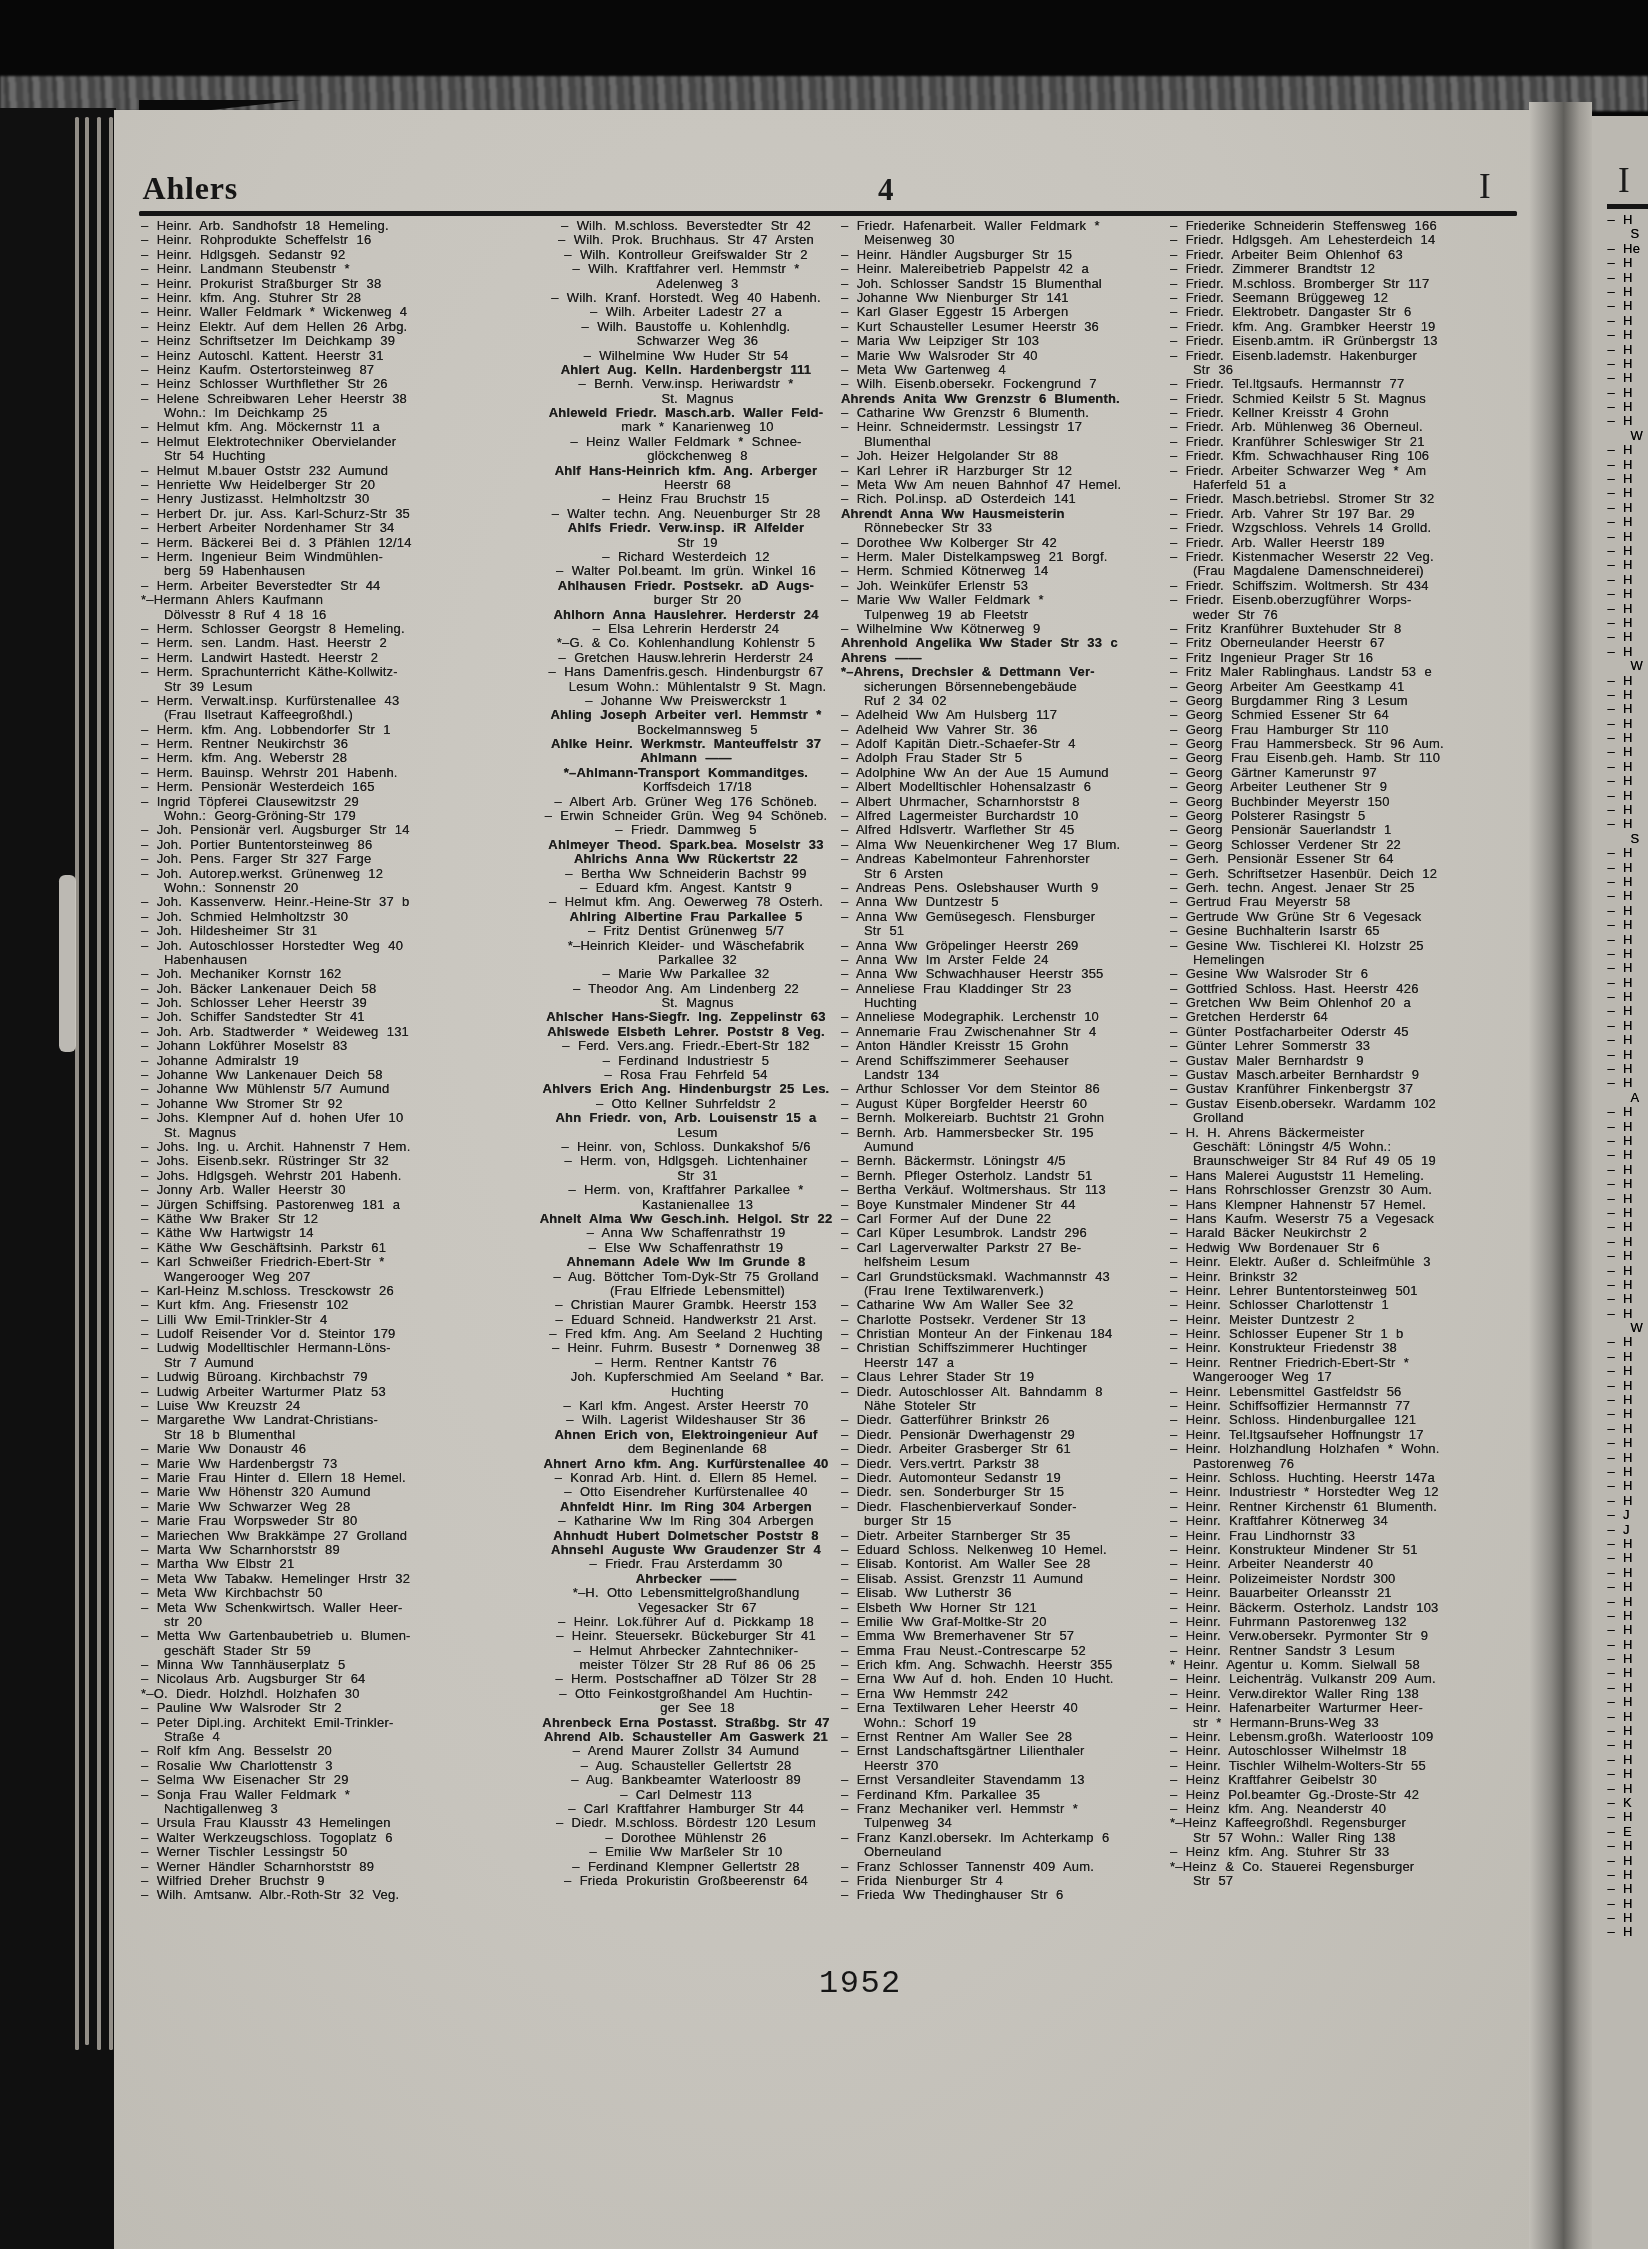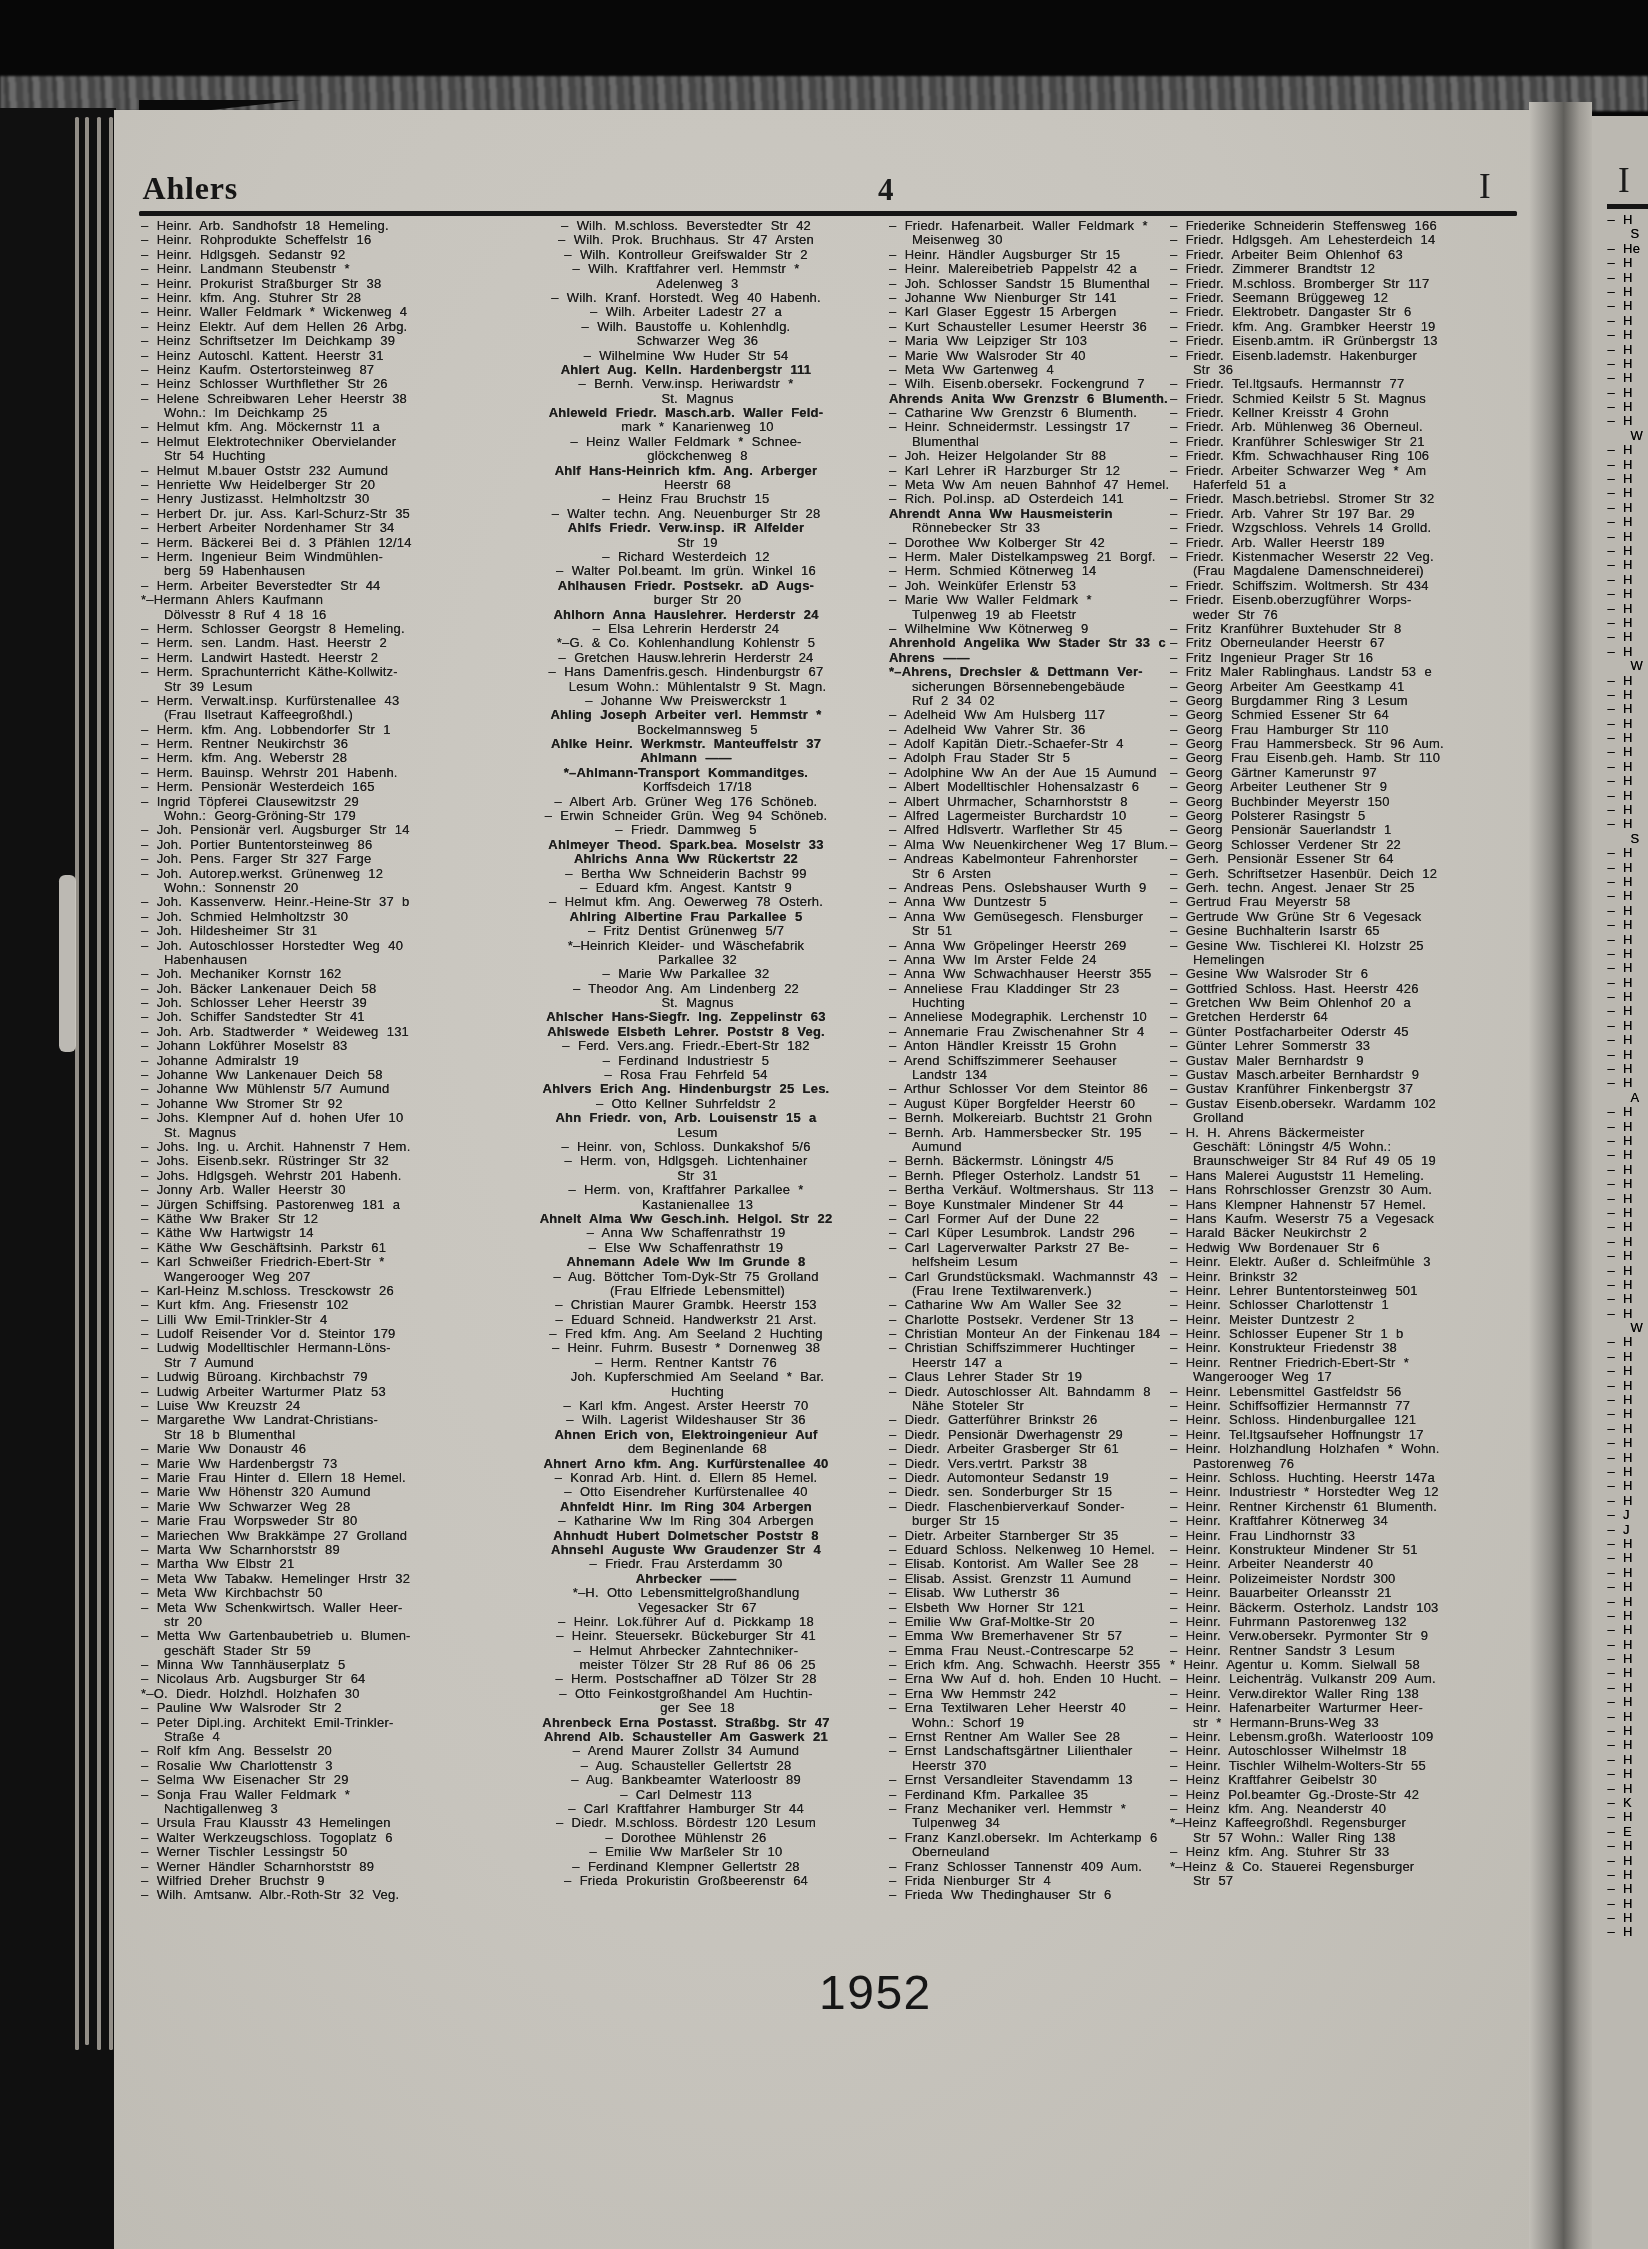--- a/index.html
+++ b/index.html
@@ -21,27 +21,27 @@
     background:radial-gradient(ellipse at 45% 35%, #cdcac3 0%, #c7c4bd 55%, #bdbab2 100%);}
   .page-inner{position:absolute;inset:0;overflow:hidden;}
   .title{position:absolute;left:28.5px;top:60px;font-family:"Liberation Serif",serif;
     font-weight:bold;font-size:32px;letter-spacing:0.8px;color:#161616;}
   .pageno-top{position:absolute;left:764px;top:62px;font-family:"Liberation Serif",serif;
     font-weight:bold;font-size:31px;color:#1b1b1b;}
   .section-letter{position:absolute;left:1365px;top:57px;font-family:"Liberation Serif",serif;
     font-size:35px;color:#1b1b1b;}
   .rule{position:absolute;left:25.4px;top:101px;width:1378px;height:4.6px;background:#151515;border-radius:1.5px;}
   .col{position:absolute;top:109px;width:336px;height:1695px;overflow:hidden;color:#1d1d1c;}
-  .c0{left:27px;} .c1{left:404px;text-align:center;} .c2{left:727px;margin-left:48px;} .c3{left:1056px;}
+  .c0{left:27px;} .c1{left:404px;text-align:center;} .c2{left:727px;} .c3{left:1056px;}
   .line{height:14.4px;line-height:14.4px;font-size:13px;white-space:nowrap;overflow:hidden;
     letter-spacing:0.2px;word-spacing:.34em;text-shadow:0 0 0.4px #30302e;}
   .line.cont{padding-left:23px;}
   .line.hw{font-weight:bold;}
-  .pageno-bottom{position:absolute;left:705px;top:1855px;font-family:Liberation Sans, sans-serif;
-    font-size:48px;color:#161616;letter-spacing:1.5px;}
+  .pageno-bottom{position:absolute;left:705px;top:1855px;font-family:Liberation Mono, monospace;
+    font-size:32px;color:#161616;letter-spacing:1.5px;}
   
   .gutter{position:absolute;left:1529px;top:102px;width:63px;height:2147px;
     background:linear-gradient(90deg,#c2bfb8 0%,#8d8b86 35%,#5f5e5a 55%,#9d9a94 80%,#b7b4ad 100%);}
   .facing{position:absolute;left:1592px;top:116px;width:56px;height:2134px;background:#bbb8b1;overflow:hidden;}
   .facing .fletter{position:absolute;left:26px;top:45px;font-family:"Liberation Serif",serif;
     font-size:35px;color:#1b1b1b;}
   .facing .frule{position:absolute;left:15.4px;top:88px;width:46px;height:4.6px;background:#151515;}
   .frag-list{position:absolute;left:15.4px;top:97px;width:46px;}
   .frag-list .line{font-size:13px;}
 </style>

